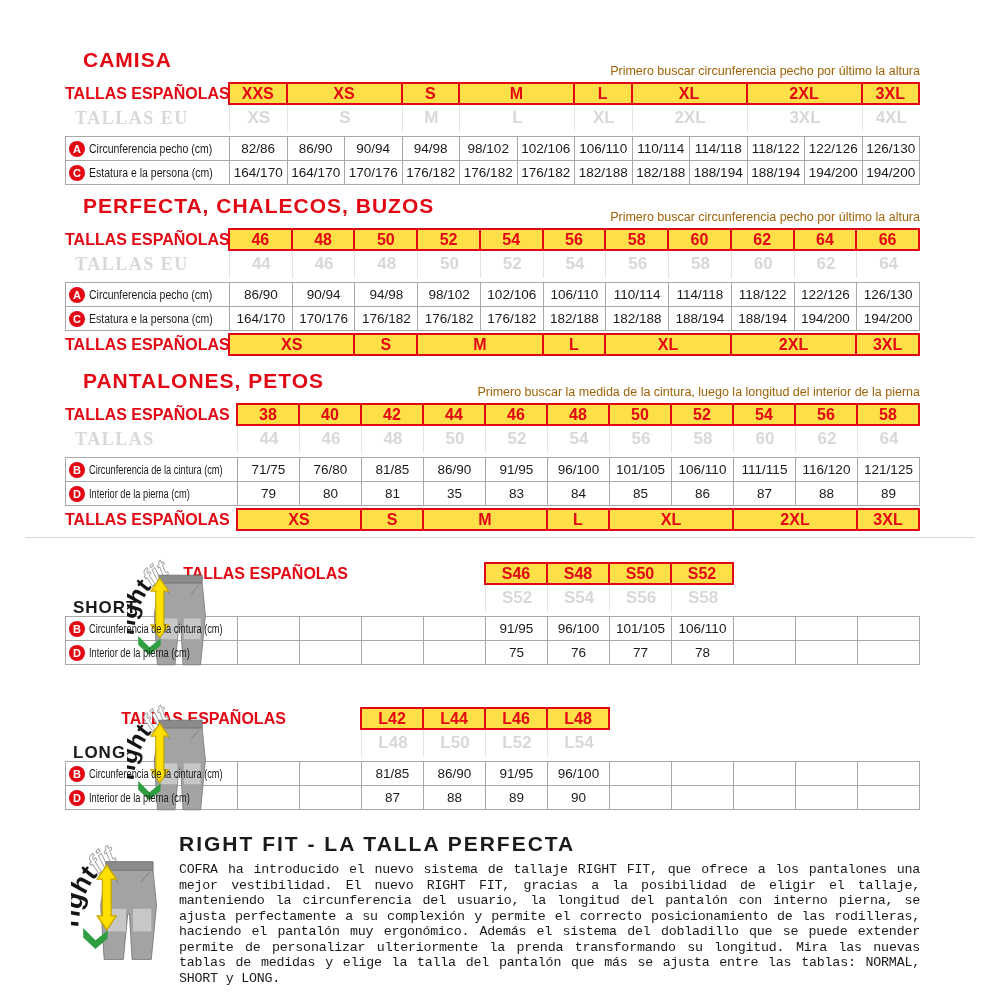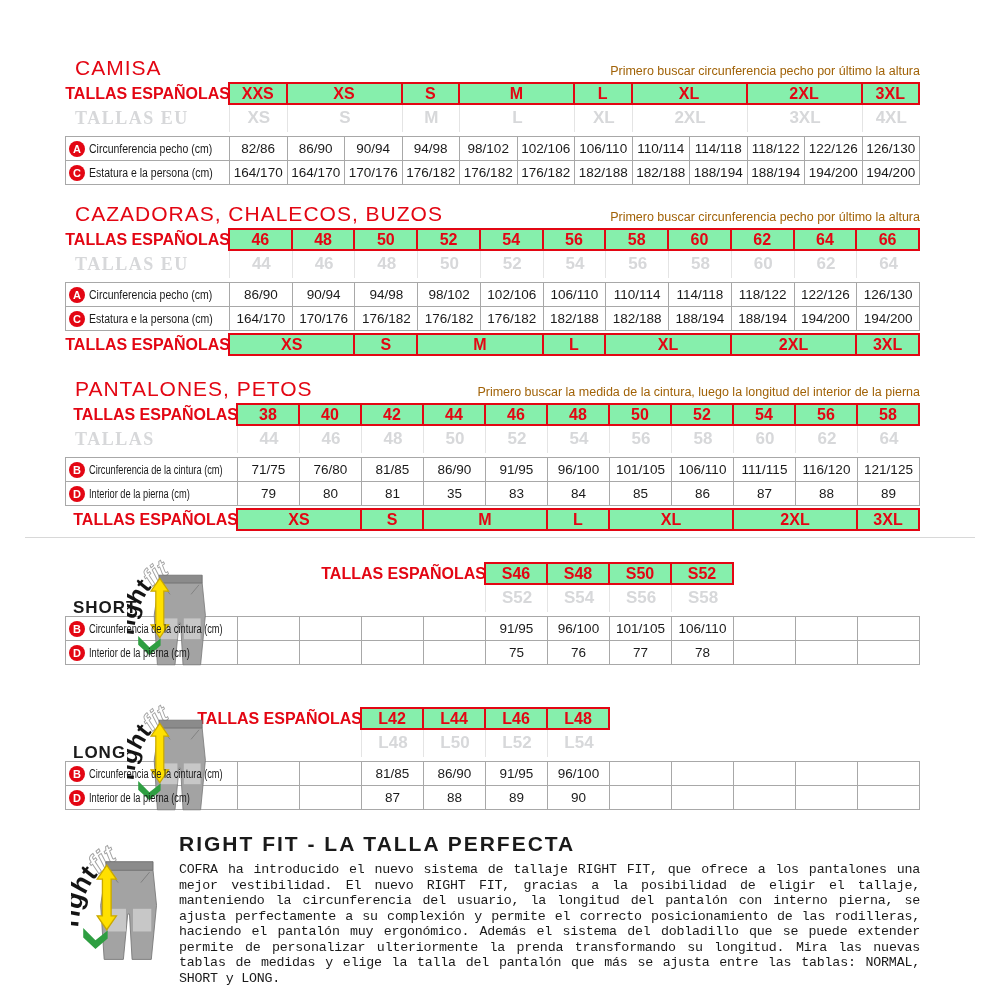--- a/index.html
+++ b/index.html
@@ -13,26 +13,26 @@
     --graytxt:#d7d8da;
     --border:#a8a8a8;
   }
   .grid{display:grid;}
   .g12{grid-template-columns:165px repeat(12,1fr);}
   .g11{grid-template-columns:165px repeat(11,1fr);}
   .gp {grid-template-columns:173px repeat(11,1fr);}
   .cells{display:contents;}
 
   .sec-head{display:flex;justify-content:space-between;align-items:flex-end;margin-bottom:3px;height:24px;}
-  .sec-title{color:var(--red);font-weight:400;font-size:21px;letter-spacing:1px;margin:0;padding-left:10px;line-height:22px;}
+  .sec-title{color:var(--red);font-weight:700;font-size:21px;letter-spacing:1px;margin:8px;padding-left:10px;line-height:22px;}
   .sec-note{font-size:12.5px;color:#a16207;padding-bottom:1px;}
 
-  .red-lbl{color:var(--red);font-weight:700;font-size:16px;text-align:right;padding-right:0;align-self:center;line-height:23px;white-space:nowrap;}
+  .red-lbl{color:var(--red);font-weight:700;font-size:16px;text-align:center;padding-right:20px;align-self:center;line-height:23px;white-space:nowrap;}
   .red-box{border:2px solid var(--red);margin-left:-2px;color:var(--red);font-weight:700;
-           font-size:16px;text-align:center;height:23px;line-height:20px;box-sizing:border-box;background:#86efac;}
+           font-size:16px;text-align:center;height:23px;line-height:20px;box-sizing:border-box;background:#fde047;}
   .gray-lbl{color:var(--graytxt);font-weight:700;font-size:18px;letter-spacing:1.5px;padding-left:10px;align-self:center;font-family:Liberation Serif, serif;}
   .gray-cell{color:var(--graytxt);font-weight:700;font-size:17px;text-align:center;
              padding:3px 0 4px;border-left:1px solid #e4e4e4;margin-left:-1px;}
 
   .data{margin-top:4px;}
   .drow .val{border:1px solid var(--border);margin-left:-1px;text-align:center;font-size:13.5px;
              height:25px;line-height:23px;box-sizing:border-box;background:#fff;}
   .drow .lbl{border:1px solid var(--border);height:25px;box-sizing:border-box;display:flex;
              align-items:center;gap:4px;padding-left:3px;background:#fff;}
   .drow + .drow{margin-top:-1px;}
@@ -89,21 +89,21 @@
           <span class="badge">C</span>
           <span class="lbl-txt">Estatura e la persona (cm)</span>
         </div>
         <div class="cells"><div class="val">164/170</div><div class="val">164/170</div><div class="val">170/176</div><div class="val">176/182</div><div class="val">176/182</div><div class="val">176/182</div><div class="val">182/188</div><div class="val">182/188</div><div class="val">188/194</div><div class="val">188/194</div><div class="val">194/200</div><div class="val">194/200</div></div>
       </div>
     </div>
   </section>
 
   <section id="sec-cazadoras">
     <div class="sec-head">
-      <h2 class="sec-title">CAZADORAS, CHALECOS, BUZOS</h2>
+      <h2 class="sec-title">PERFECTA, CHALECOS, BUZOS</h2>
       <div class="sec-note">Primero buscar circunferencia pecho por último la altura</div>
     </div>
     <div class="grid g11">
       <div class="red-lbl">TALLAS ESPAÑOLAS</div>
       <div class="cells"><div class="red-box">46</div><div class="red-box">48</div><div class="red-box">50</div><div class="red-box">52</div><div class="red-box">54</div><div class="red-box">56</div><div class="red-box">58</div><div class="red-box">60</div><div class="red-box">62</div><div class="red-box">64</div><div class="red-box">66</div></div>
     </div>
     <div class="grid g11">
       <div class="gray-lbl">TALLAS EU</div>
       <div class="cells"><div class="gray-cell">44</div><div class="gray-cell">46</div><div class="gray-cell">48</div><div class="gray-cell">50</div><div class="gray-cell">52</div><div class="gray-cell">54</div><div class="gray-cell">56</div><div class="gray-cell">58</div><div class="gray-cell">60</div><div class="gray-cell">62</div><div class="gray-cell">64</div></div>
     </div>

